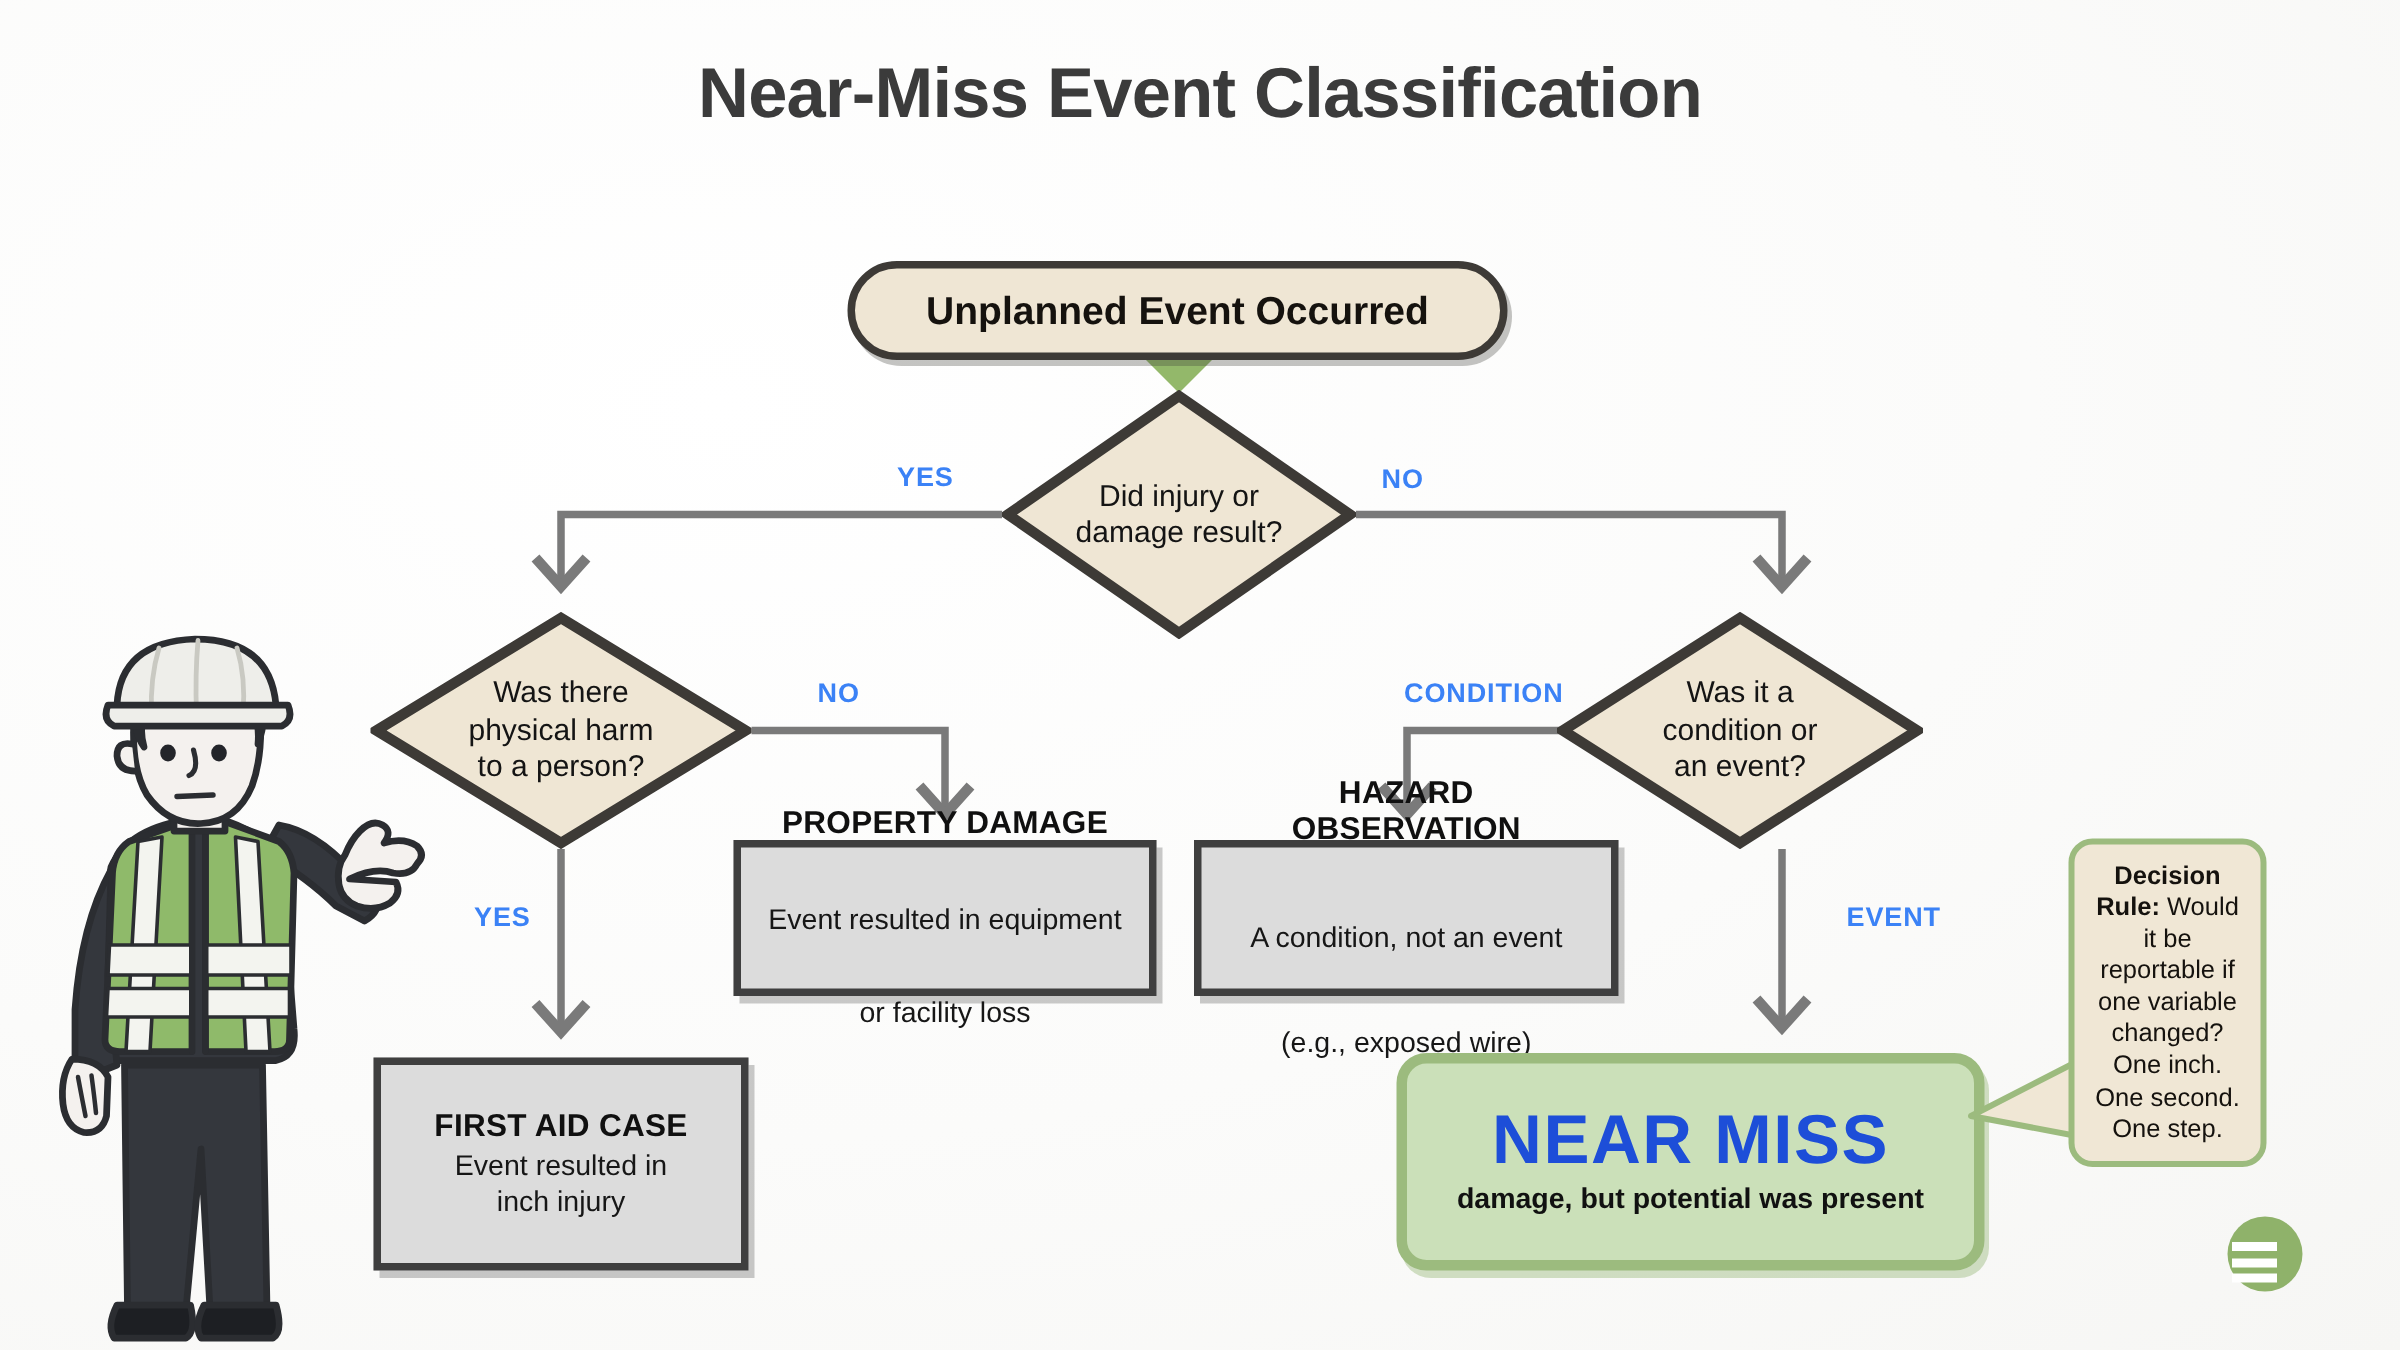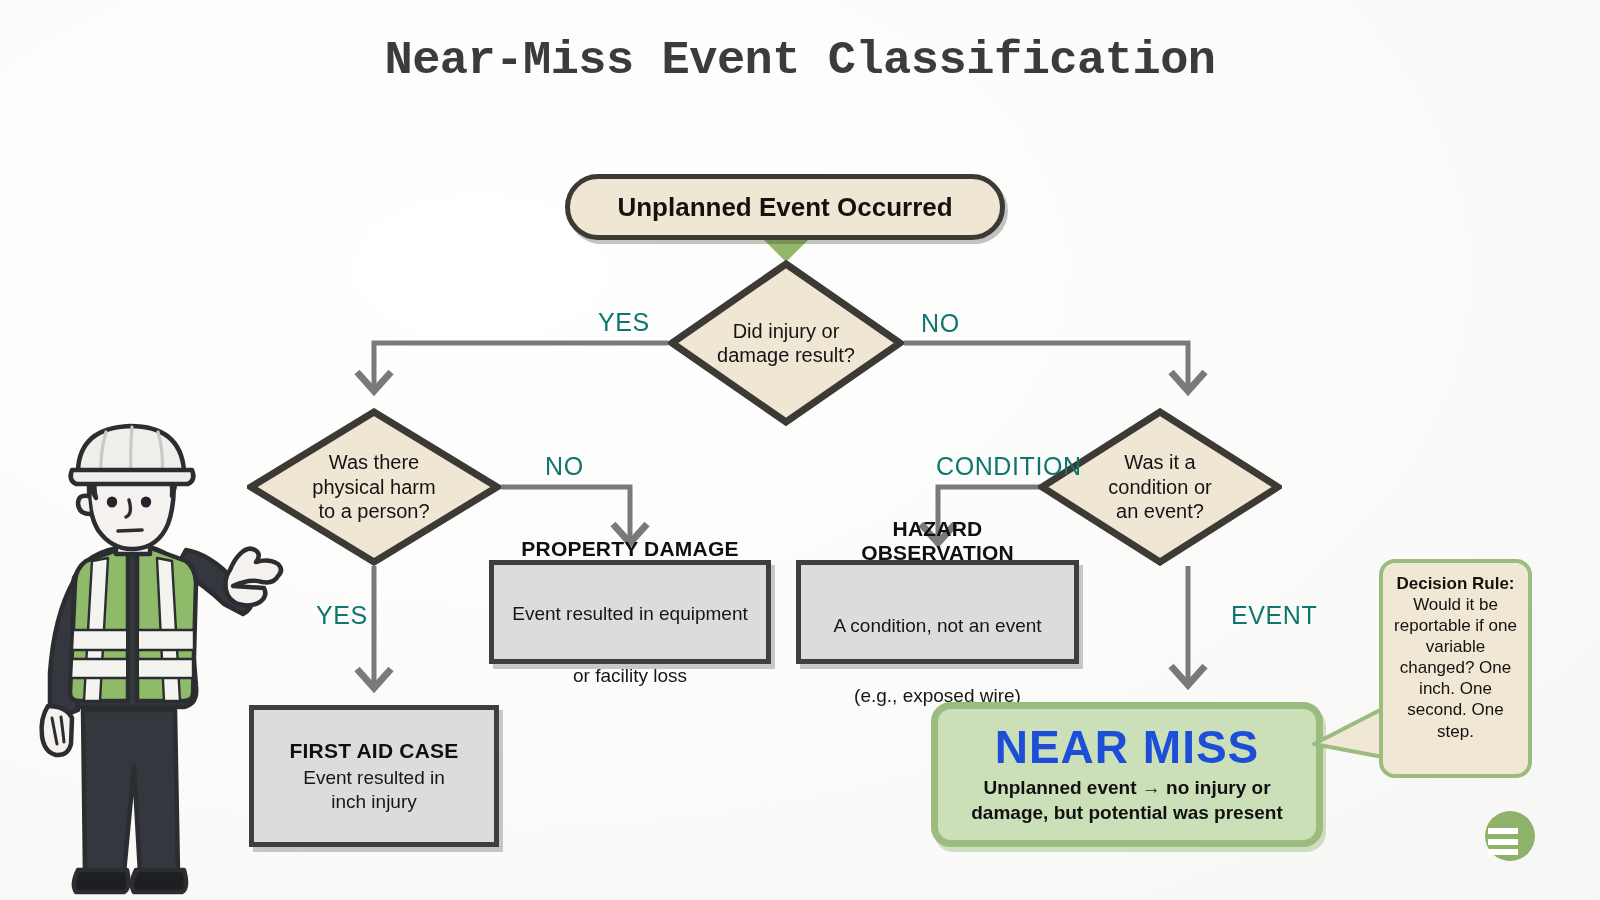--- a/index.html
+++ b/index.html
@@ -28,21 +28,21 @@
   .title {
     position: absolute;
     left: 0;
     top: 34px;
     width: 1600px;
     text-align: center;
     font-size: 47px;
     font-weight: bold;
     color: #3b3b3b;
     letter-spacing: -0.5px;
-    font-family: Liberation Mono, monospace;
+    font-family: Liberation Sans, sans-serif;
   }
 
   
   .node {
     position: absolute;
     box-sizing: border-box;
     display: flex;
     flex-direction: column;
     align-items: center;
     justify-content: center;
@@ -144,21 +144,21 @@
     font-weight: bold;
     color: #111111;
     line-height: 1.28;
   }
 
   
   #callout {
     position: absolute;
     left: 1379px;
     top: 559px;
-    width: 153px;
+    width: 132px;
     height: 219px;
     background: #f0e7d5;
     border: 4px solid #9cbb7e;
     border-radius: 16px;
     box-sizing: border-box;
     display: flex;
     align-items: flex-start;
     justify-content: center;
     padding: 10px 8px 6px 8px;
     text-align: center;
@@ -173,23 +173,23 @@
     position: absolute;
     left: 1310px;
     top: 700px;
     width: 82px;
     height: 62px;
   }
 
   
   .edge-label {
     position: absolute;
-    font-size: 25px;
-    font-weight: normal;
-    color: #0f766e;
+    font-size: 18px;
+    font-weight: bold;
+    color: #3b82f6;
     letter-spacing: 0.6px;
     white-space: nowrap;
   }
   #lbl-yes-root   { left: 598px; top: 308px; }
   #lbl-no-root    { left: 921px; top: 309px; }
   #lbl-no-left    { left: 545px; top: 452px; }
   #lbl-condition  { left: 936px; top: 452px; }
   #lbl-yes-left   { left: 316px; top: 601px; }
   #lbl-event      { left: 1204px; top: 601px; margin-left: 27px; }
 
@@ -313,21 +313,20 @@
 </div>
 
 <div class="node outcome-box" id="box-firstaid">
   <div class="outcome-title">FIRST AID CASE</div>
   <div class="outcome-desc">Event resulted in</div>
   <div class="outcome-desc">inch injury</div>
 </div>
 
 <div class="node" id="box-nearmiss">
   <div class="nearmiss-title">NEAR MISS</div>
-  <div class="nearmiss-desc">Unplanned event → no injury or</div>
   <div class="nearmiss-desc">damage, but potential was present</div>
 </div>
 
 <svg id="callout-tail" viewBox="0 0 82 62" xmlns="http://www.w3.org/2000/svg">
   <polygon points="78,6 78,58 4,44" fill="#f0e7d5" stroke="#9cbb7e" stroke-width="4" stroke-linejoin="round"></polygon>
   <rect x="72" y="8" width="12" height="48" fill="#f0e7d5"></rect>
 </svg>
 
 <div id="callout">
   <div class="callout-text">

